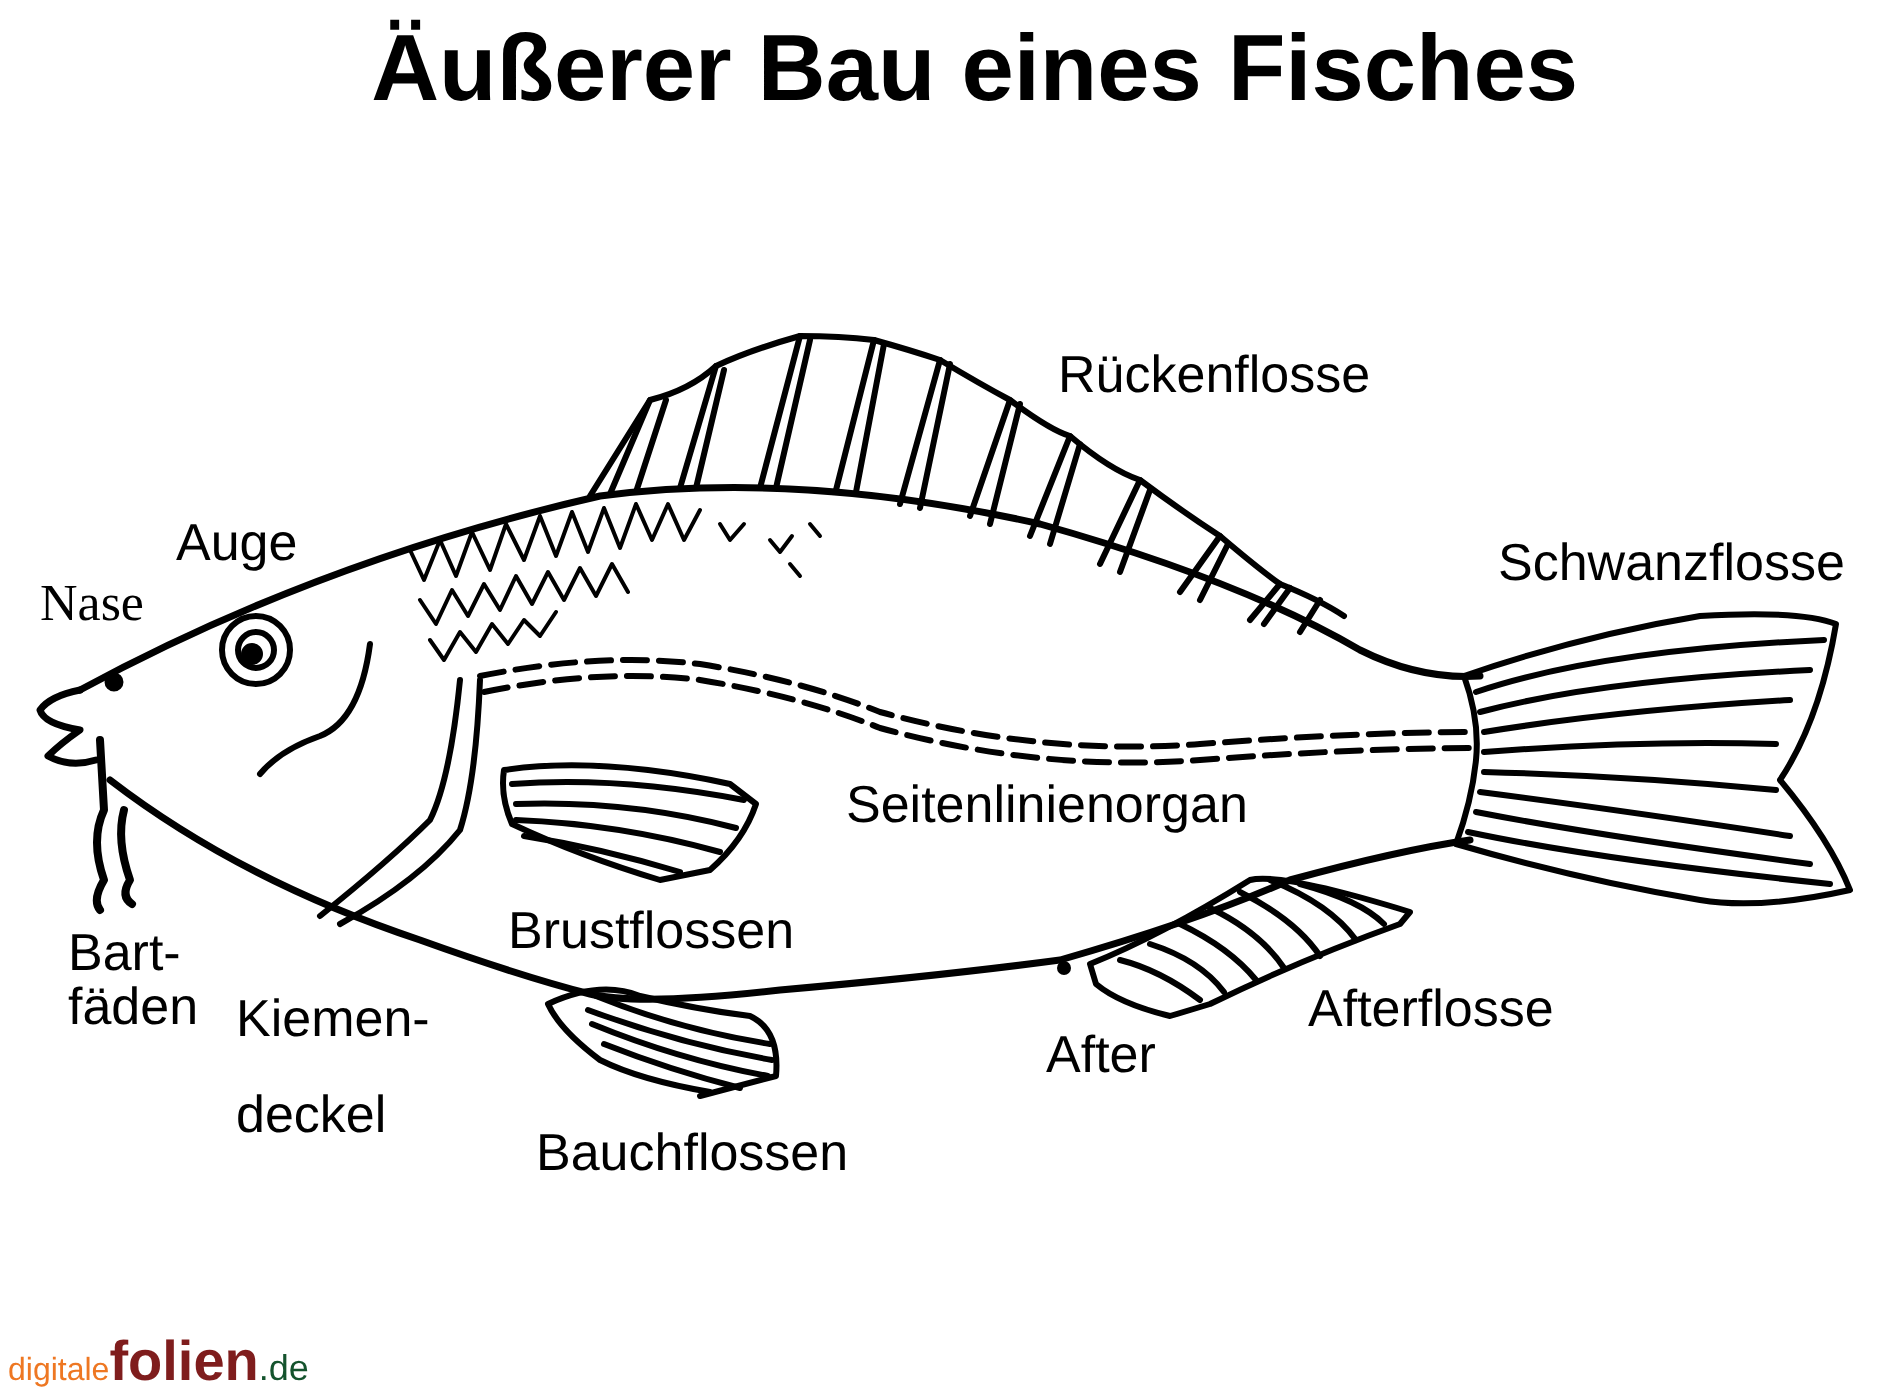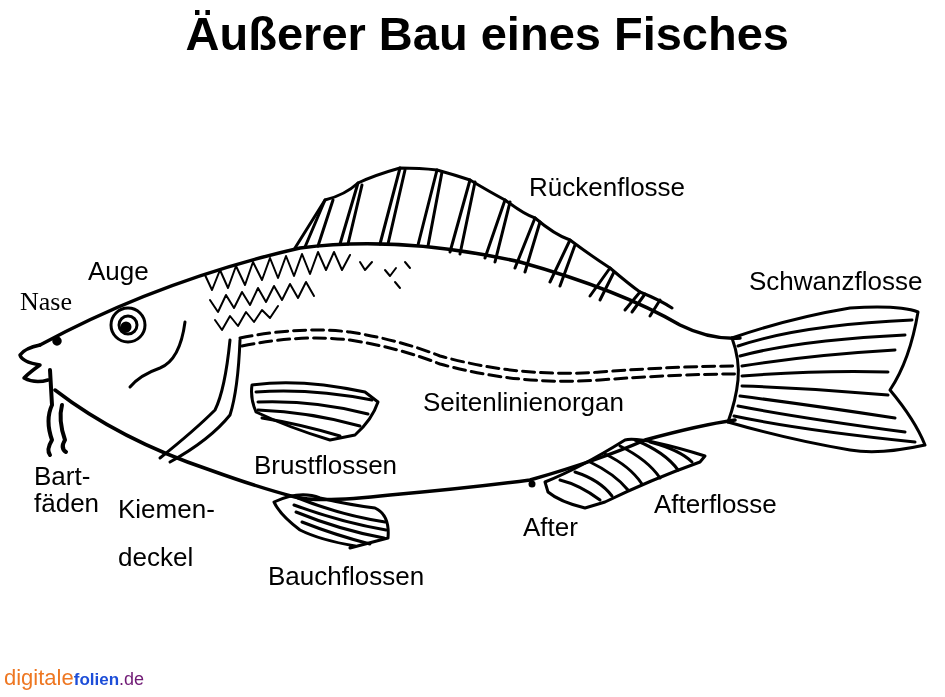--- a/index.html
+++ b/index.html
@@ -3,23 +3,23 @@
   <meta charset="utf-8">
   <style>
     html, body { margin: 0; padding: 0; background: #ffffff; }
     body { width: 945px; height: 697px; position: relative; overflow: hidden;
            font-family: "Liberation Sans", sans-serif; color: #000; }
     .title { position: absolute; left: 0; top: 6px; width: 789px; text-align: right;
              font-size: 47px; font-weight: bold; letter-spacing: 0px; }
     .lbl { position: absolute; font-size: 26px; line-height: 26px; white-space: nowrap; }
     svg.fish { position: absolute; left: 0; top: 0; }
     .logo { position: absolute; left: 4px; top: 665px; white-space: nowrap; }
-    .logo .a { color: #ee7722; font-size: 22px; }
-    .logo .b { color: #1d4ed8; font-size: 17px; font-weight: bold; }
-    .logo .c { color: #701a75; font-size: 18px; }
+    .logo .a { color: #ee7722; font-size: 16px; }
+    .logo .b { color: #7f1d1d; font-size: 28px; font-weight: bold; }
+    .logo .c { color: #14532d; font-size: 18px; }
   </style>
 </head>
 <body>
 
 <div class="title">Äußerer Bau eines Fisches</div>
 
 <svg class="fish" width="945" height="697" viewBox="0 0 945 697" fill="none" stroke="#000" stroke-linecap="round" stroke-linejoin="round">
 
   <g stroke-width="3">
     <path d="M295 248 L325 200 Q345 195 358 183 Q375 175 400 168 Q420 168 437 170 Q455 175 470 180 Q490 192 505 200 Q525 215 535 218 Q555 235 570 240 Q590 255 610 268 Q630 285 640 292 Q660 300 672 308"></path>

